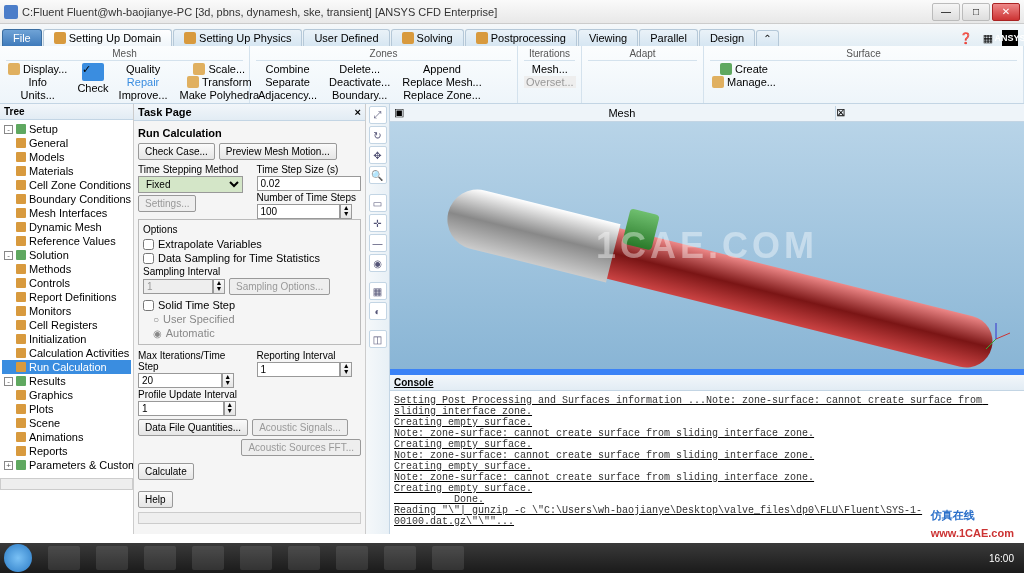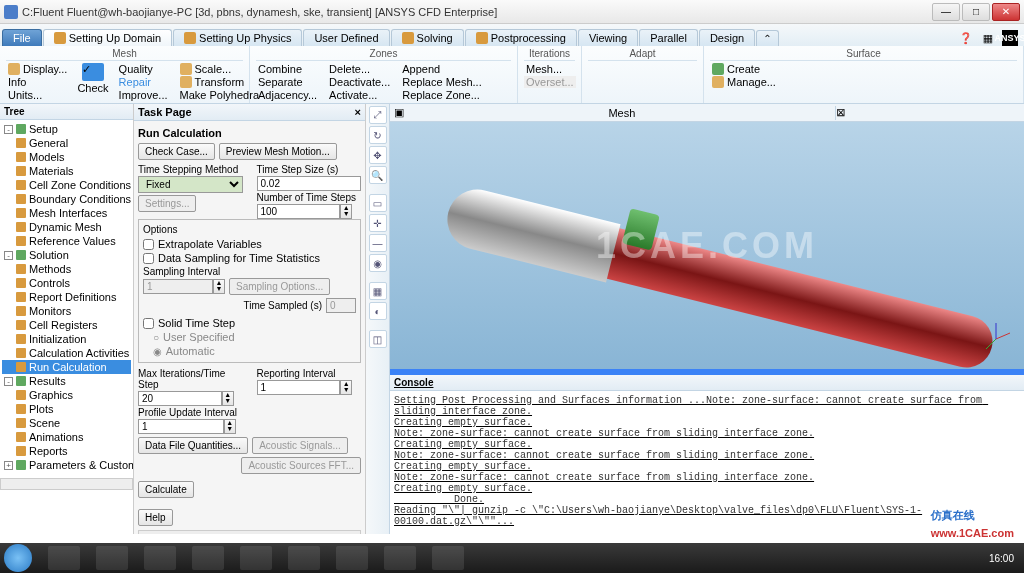--- a/index.html
+++ b/index.html
@@ -14,21 +14,21 @@
 .ftab { padding:2px 10px; border:1px solid #b5c8d8; border-bottom:none; background:linear-gradient(#eaf2f8,#d6e6f2); margin-right:1px; border-radius:3px 3px 0 0; display:flex; align-items:center; gap:3px; font-size:10px; }
 .ftab.file { background:linear-gradient(#6fa3d6,#3f7bbb); color:#fff; border-color:#3a6da0; }
 .ftab.active { background:linear-gradient(#fff,#f0f6fa); }
 .ftab .ticon { width:12px; height:12px; background:#d89a3e; border-radius:2px; }
 .helpicons { margin-left:auto; display:flex; gap:6px; padding:0 6px; align-items:center; }
 .helpicons span { width:16px; height:16px; display:flex; align-items:center; justify-content:center; }
 .ribbon { height:58px; background:linear-gradient(#fbfdfe,#eef5fa); border-bottom:1px solid #c3d5e4; display:flex; }
 .rgroup { border-right:1px solid #d4e2ed; padding:2px 6px; display:flex; flex-direction:column; }
 .rgroup .gtitle { text-align:center; font-size:10px; color:#555; order:-1; border-bottom:1px solid #d4e2ed; padding-bottom:1px; margin-bottom:2px; }
 .rgroup .gbody { display:flex; gap:8px; flex:1; }
-.rcol { display:flex; flex-direction:column; gap:1px; font-size:10px; }
+.rcol { display:flex; flex-direction:column; gap:1px; font-size:10px;align-items:center; }
 .ritem { display:flex; align-items:center; gap:3px; white-space:nowrap; padding:0 2px; }
 .ritem .ri { width:12px; height:12px; background:#e0b060; border-radius:2px; flex-shrink:0; }
 .vbtn { display:flex; flex-direction:column; align-items:center; font-size:10px; gap:1px; }
 .vbtn .vi { width:22px; height:18px; background:#6fa3d6; border-radius:2px; }
 .main { display:flex; height:430px; }
 .tree { width:134px; border-right:1px solid #ccc; background:#fff; overflow:hidden; }
 .pheader { background:linear-gradient(#f2f6fa,#e2ecf4); border-bottom:1px solid #c3d5e4; padding:2px 4px; font-weight:bold; font-size:10px; }
 .treelist { padding:2px; font-size:10px; }
 .tnode { display:flex; align-items:center; gap:3px; padding:1px 2px; white-space:nowrap; }
 .tnode.l1 { padding-left:2px; }
@@ -194,21 +194,21 @@
           </div>
       </div>
       <div class="rcol">
         <div class="ritem">
             <span>Delete...</span>
           </div>
         <div class="ritem">
             <span>Deactivate...</span>
           </div>
         <div class="ritem">
-            <span>Activate...</span>
+            <span>Boundary...</span>
           </div>
       </div>
       <div class="rcol">
         <div class="ritem">
             <span>Append</span>
           </div>
         <div class="ritem">
             <span>Replace Mesh...</span>
           </div>
         <div class="ritem">
@@ -400,24 +400,20 @@
           <span>Data Sampling for Time Statistics</span>
         </label>
       <div class="tlbl">Sampling Interval</div>
       <div class="tprow">
         <div class="tspin">
             <input class="tinput disabled" value="1" style="">
             <div class="sb">▲<br>▼</div>
           </div>
         <button class="tbtn disabled">Sampling Options...</button>
       </div>
-      <div class="tprow" style="justify-content:flex-end;">
-          <span class="tlbl">Time Sampled (s)</span>
-          <span class="tinput disabled" style="width:30px;">0</span>
-        </div>
       <label class="chk">
           <input type="checkbox" style="">
           <span>Solid Time Step</span>
         </label>
       <div class="rad">○ <span>User Specified</span></div>
       <div class="rad">◉ <span>Automatic</span></div>
     </div>
     <div class="col2">
       <div>
         <div class="tlbl">Max Iterations/Time Step</div>

